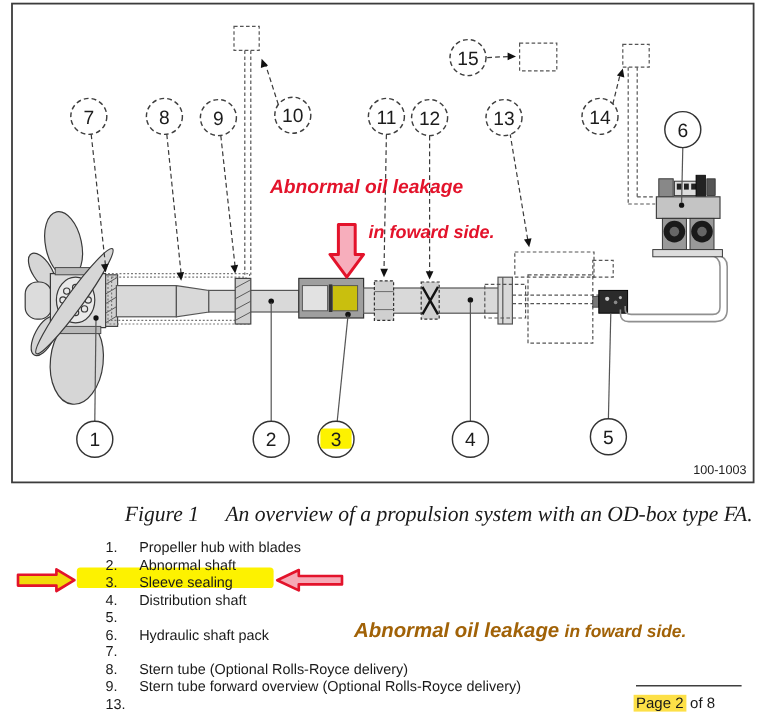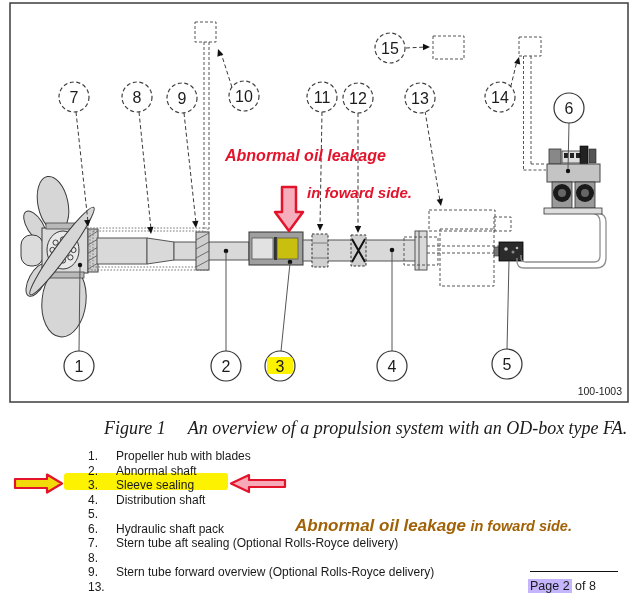--- a/index.html
+++ b/index.html
@@ -41,21 +41,21 @@
   
   #list-anno-svg{position:absolute;left:0;top:470px;z-index:3;}
   #list-anno-text{position:absolute;left:295px;top:473px;z-index:3;white-space:nowrap;
                   font-style:italic;font-weight:bold;color:#a16207;margin-top:43px;}
   #list-anno-text .big{font-size:17px;}
   #list-anno-text .small{font-size:14.5px;}
 
   
   #footer-line{position:absolute;left:530px;top:571px;width:88px;border-top:1.5px solid #111;}
   #footer-text{position:absolute;left:528px;top:579px;font-size:12.5px;white-space:nowrap;}
-  #footer-text .hl{background:#c4b5fd;padding:0 2px;}
+  #footer-text .hl{background:#fde047;padding:0 2px;}
 </style>
 </head>
 <body>
 
 <div id="page">
 
   <svg id="diagram" width="638" height="410" viewBox="0 0 638 410">
 
     <rect x="10" y="3" width="618" height="399" fill="#fff" stroke="#3c3c3c" stroke-width="1.5"></rect>
 
@@ -311,24 +311,24 @@
       </div>
     <div class="prow">
         <span class="pnum">5.</span>
       </div>
     <div class="prow">
         <span class="pnum">6.</span>
         <span>Hydraulic shaft pack</span>
       </div>
     <div class="prow">
         <span class="pnum">7.</span>
-        <span>Stern tube aft sealing (Optional Rolls-Royce delivery)</span>
       </div>
     <div class="prow">
         <span class="pnum">8.</span>
+        <span>Stern tube (Optional Rolls-Royce delivery)</span>
       </div>
     <div class="prow">
         <span class="pnum">9.</span>
         <span>Stern tube forward overview (Optional Rolls-Royce delivery)</span>
       </div>
     <div class="prow">
         <span class="pnum">13.</span>
       </div>
   </div>
 

